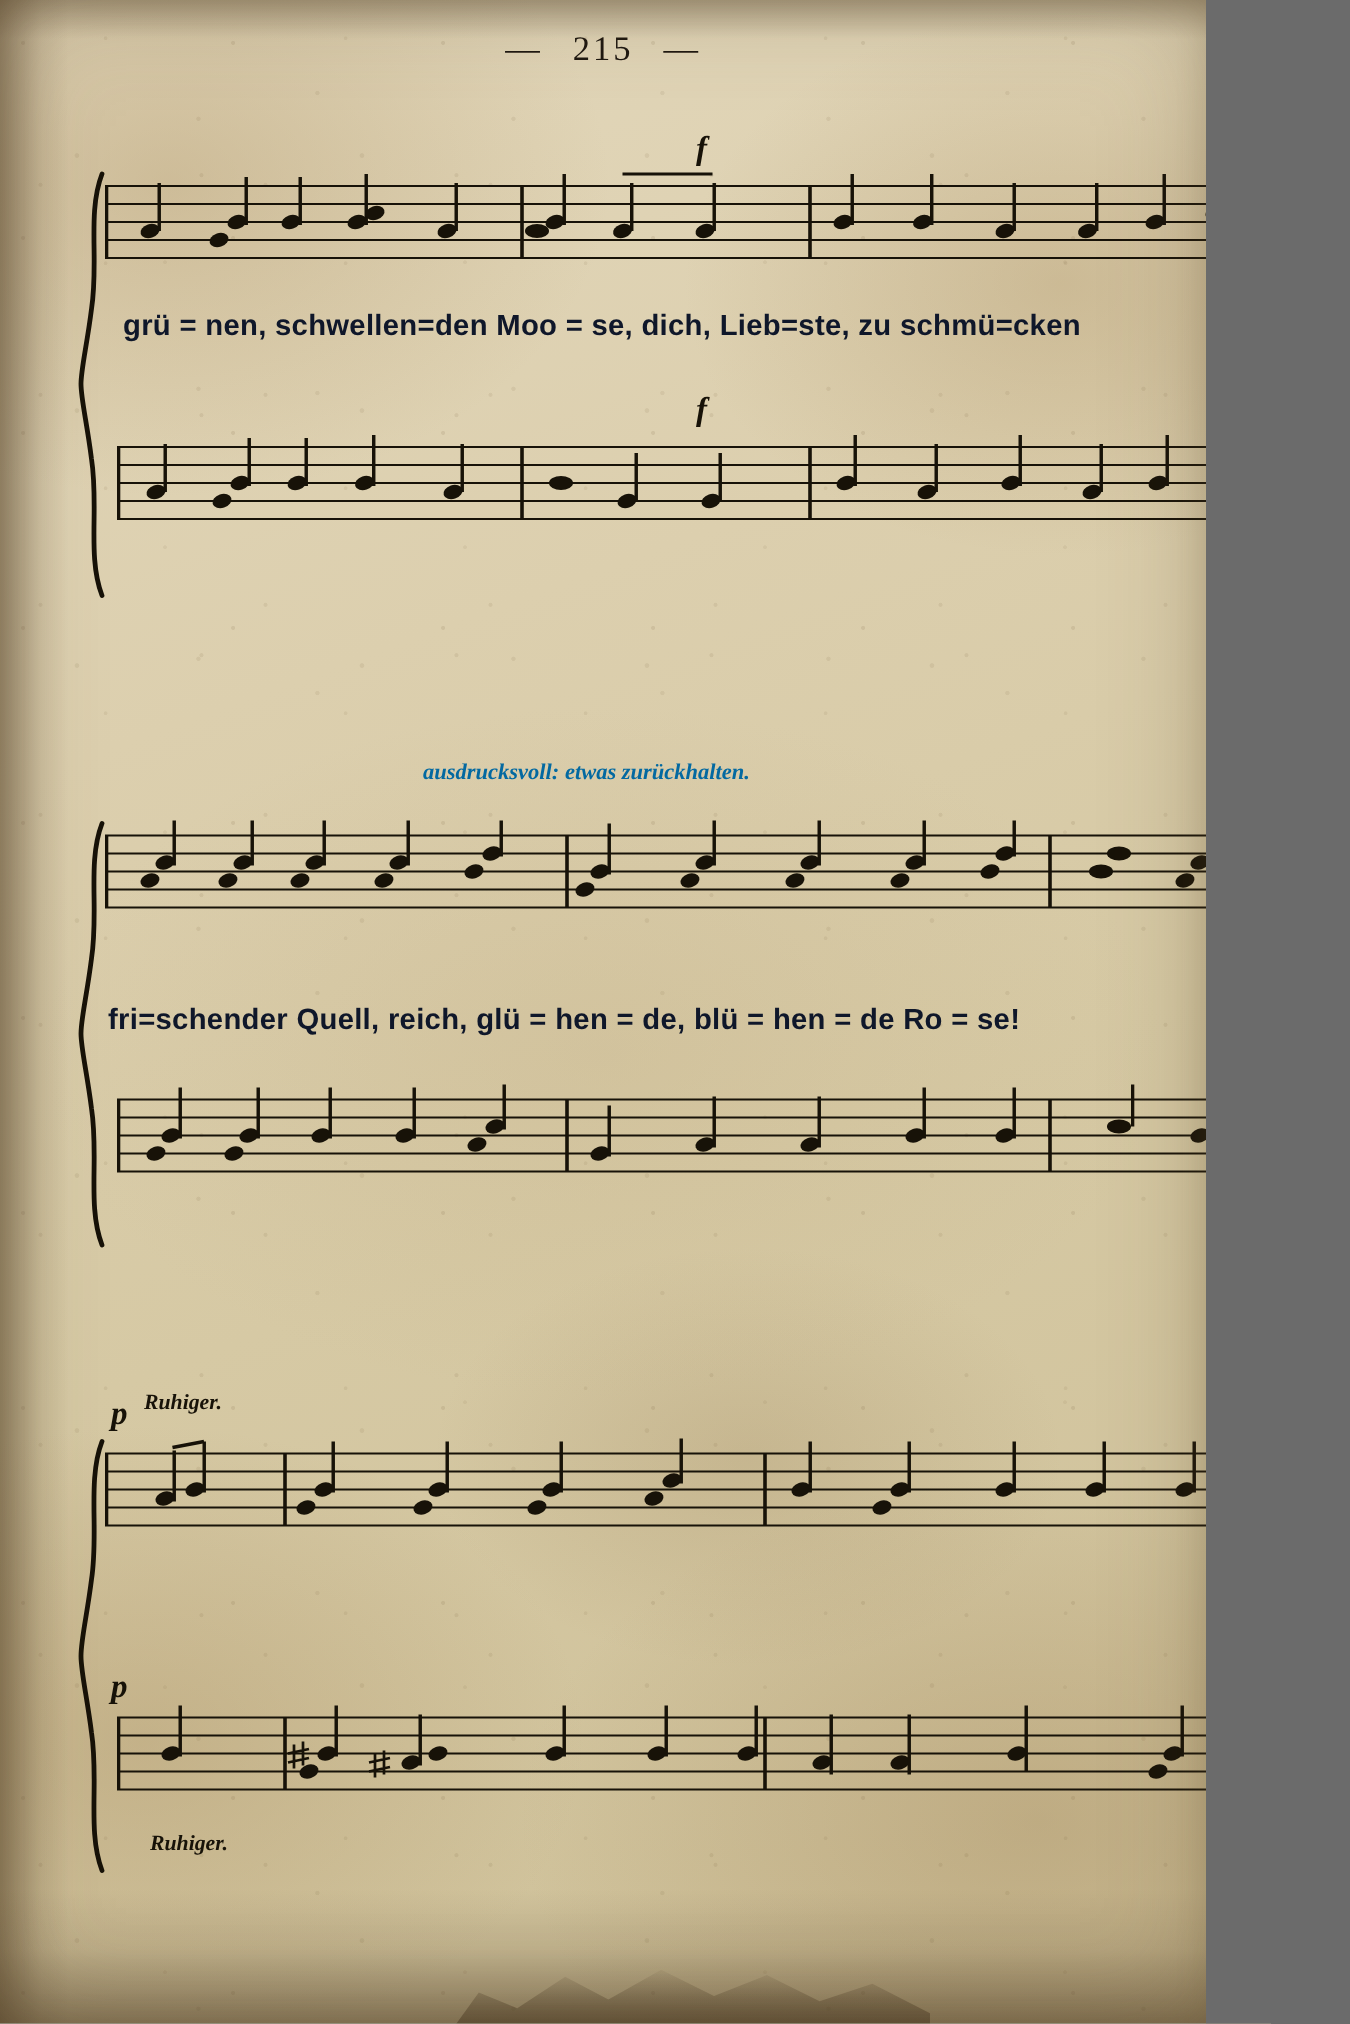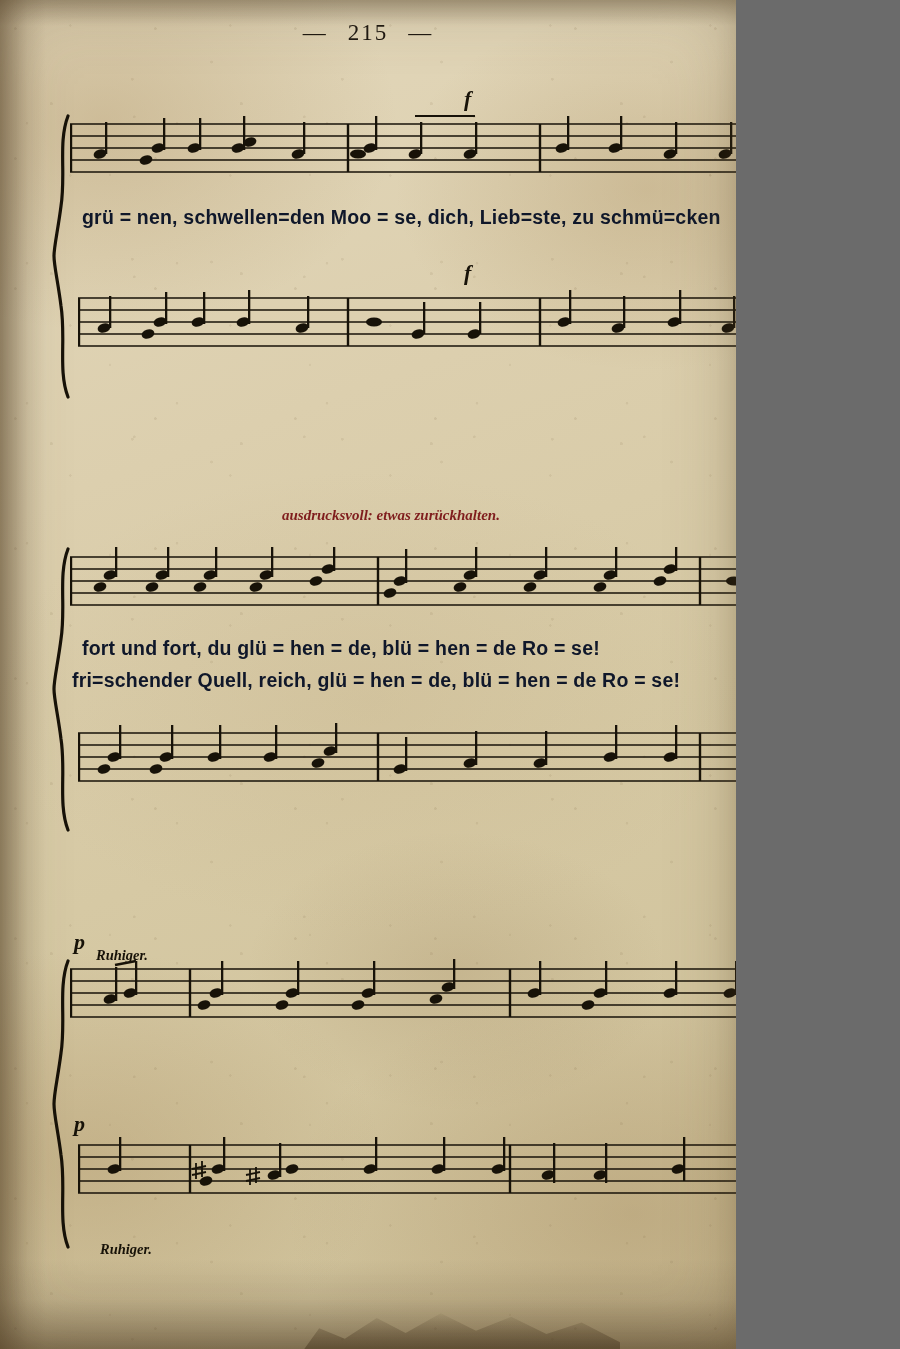--- a/index.html
+++ b/index.html
@@ -2,21 +2,21 @@
 <html><head>
 <meta charset="utf-8">
 <style>
   html, body {
     margin: 0;
     padding: 0;
     background: #6b6b6b;
   }
   #page {
     position: relative;
-    width: 736px;
+    width: 804px;
     height: 1349px;
     overflow: hidden;
     background: #d8cdb0;
     font-family: "Liberation Serif", serif;
   }
   
   #paper-base {
     position: absolute;
     inset: 0;
     background:
@@ -127,41 +127,40 @@
     font-family: Liberation Sans, sans-serif;
     font-weight: 700;
     font-size: 19.5px;
     letter-spacing: 0.2px;
   }
   .expr {
     position: absolute;
     font-style: italic;
     font-weight: 700;
     font-size: 15px;
-    color: #7f1d1d;
+    color: #0369a1;
     font-family: "Liberation Serif", serif;
     white-space: nowrap;
   }
   .dynamic {
     position: absolute;
     font-style: italic;
     font-weight: 700;
     font-size: 22px;
     color: #171208;
     font-family: "Liberation Serif", serif;
   }
   .tempo {
     position: absolute;
     font-style: italic;
     font-weight: 700;
     font-size: 14.5px;
     color: #171208;
     font-family: "Liberation Serif", serif;
     white-space: nowrap;
-    margin-top: 20px;
   }
   .blur { filter: blur(0.25px); }
 </style>
 </head>
 <body>
 
 <div id="page">
   <div id="paper-base"></div>
   <div id="paper-speckle"></div>
 
@@ -357,21 +356,20 @@
             <rect x="735" y="-2" width="2.3" height="32"></rect>
             <ellipse cx="720" cy="40" rx="6.5" ry="4.6" transform="rotate(-18 720 40)"></ellipse>
           </g>
           <g stroke="#171208" stroke-width="2" fill="none">
             <path d="M40 -6 Q66 -16 92 -6"></path>
             <path d="M730 -10 Q748 -18 764 -10"></path>
           </g>
         </svg>
       </div>
 
-      <div class="lyric-line" style="left:30px; top:132px;">fort   und fort, du      glü = hen = de,    blü = hen = de    Ro = se!</div>
       <div class="lyric-line" style="left:20px; top:164px;">fri=schender Quell, reich,   glü = hen = de,    blü = hen = de    Ro = se!</div>
 
       <div class="stave blur" style="top:218px; left:26px;">
         <svg width="772" height="80" viewBox="0 0 772 80">
           <g stroke="#171208" stroke-width="1.3">
             <line x1="0" y1="10" x2="772" y2="10"></line>
             <line x1="0" y1="22" x2="772" y2="22"></line>
             <line x1="0" y1="34" x2="772" y2="34"></line>
             <line x1="0" y1="46" x2="772" y2="46"></line>
             <line x1="0" y1="58" x2="772" y2="58"></line>

